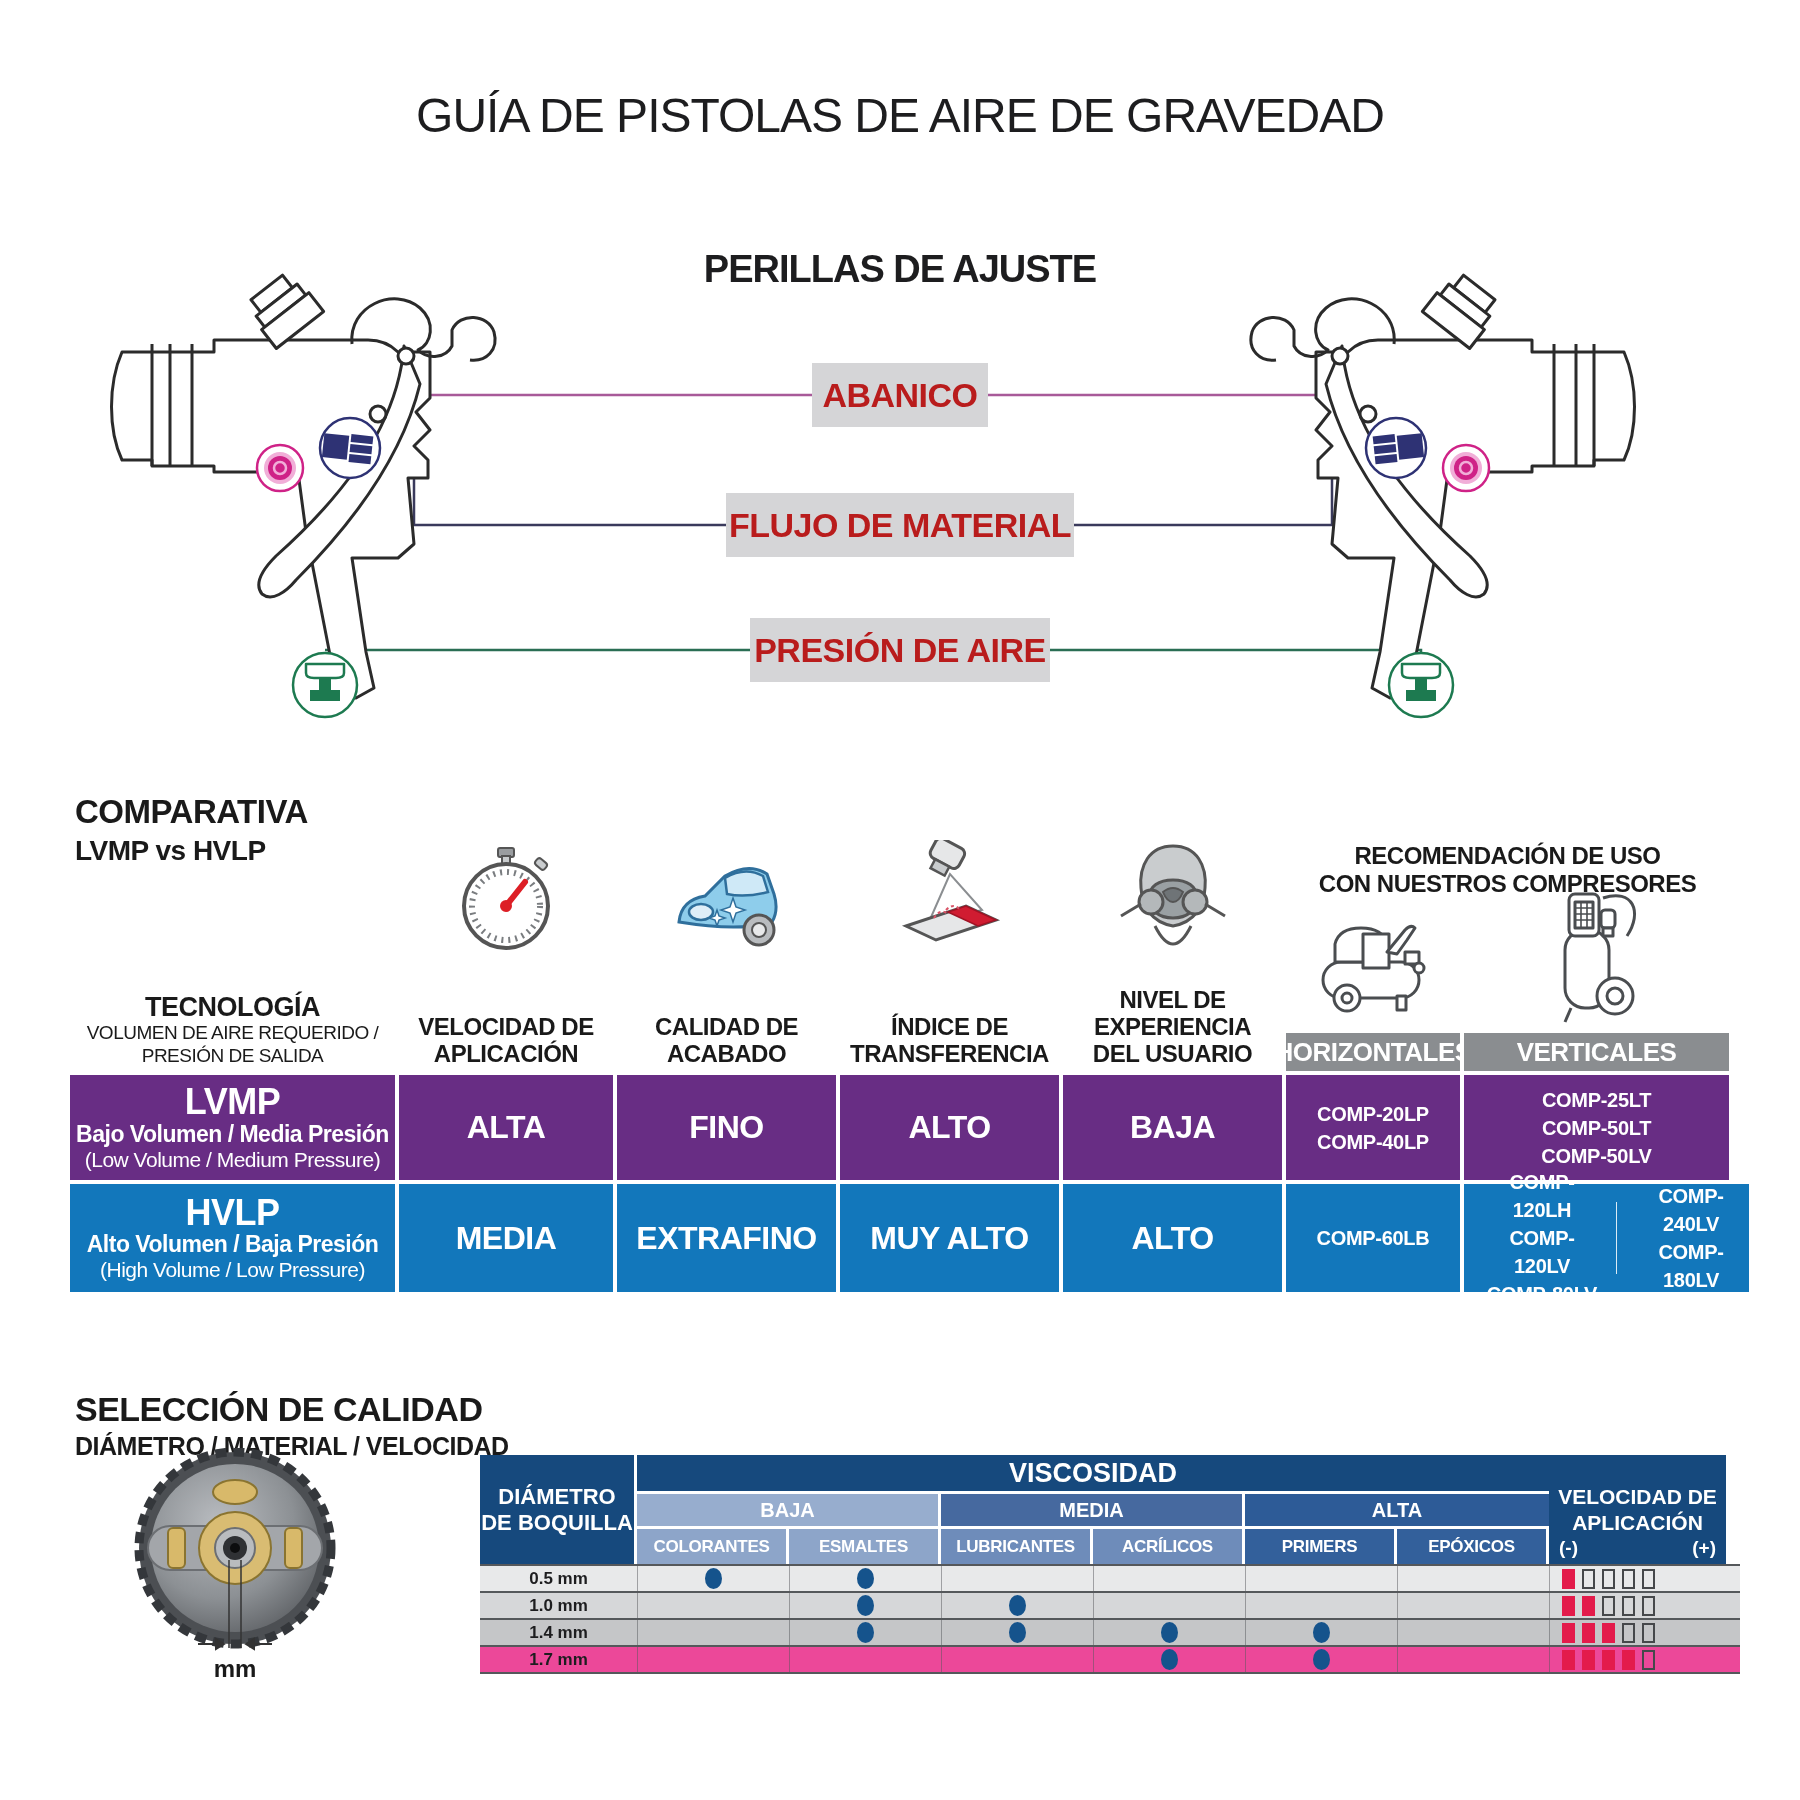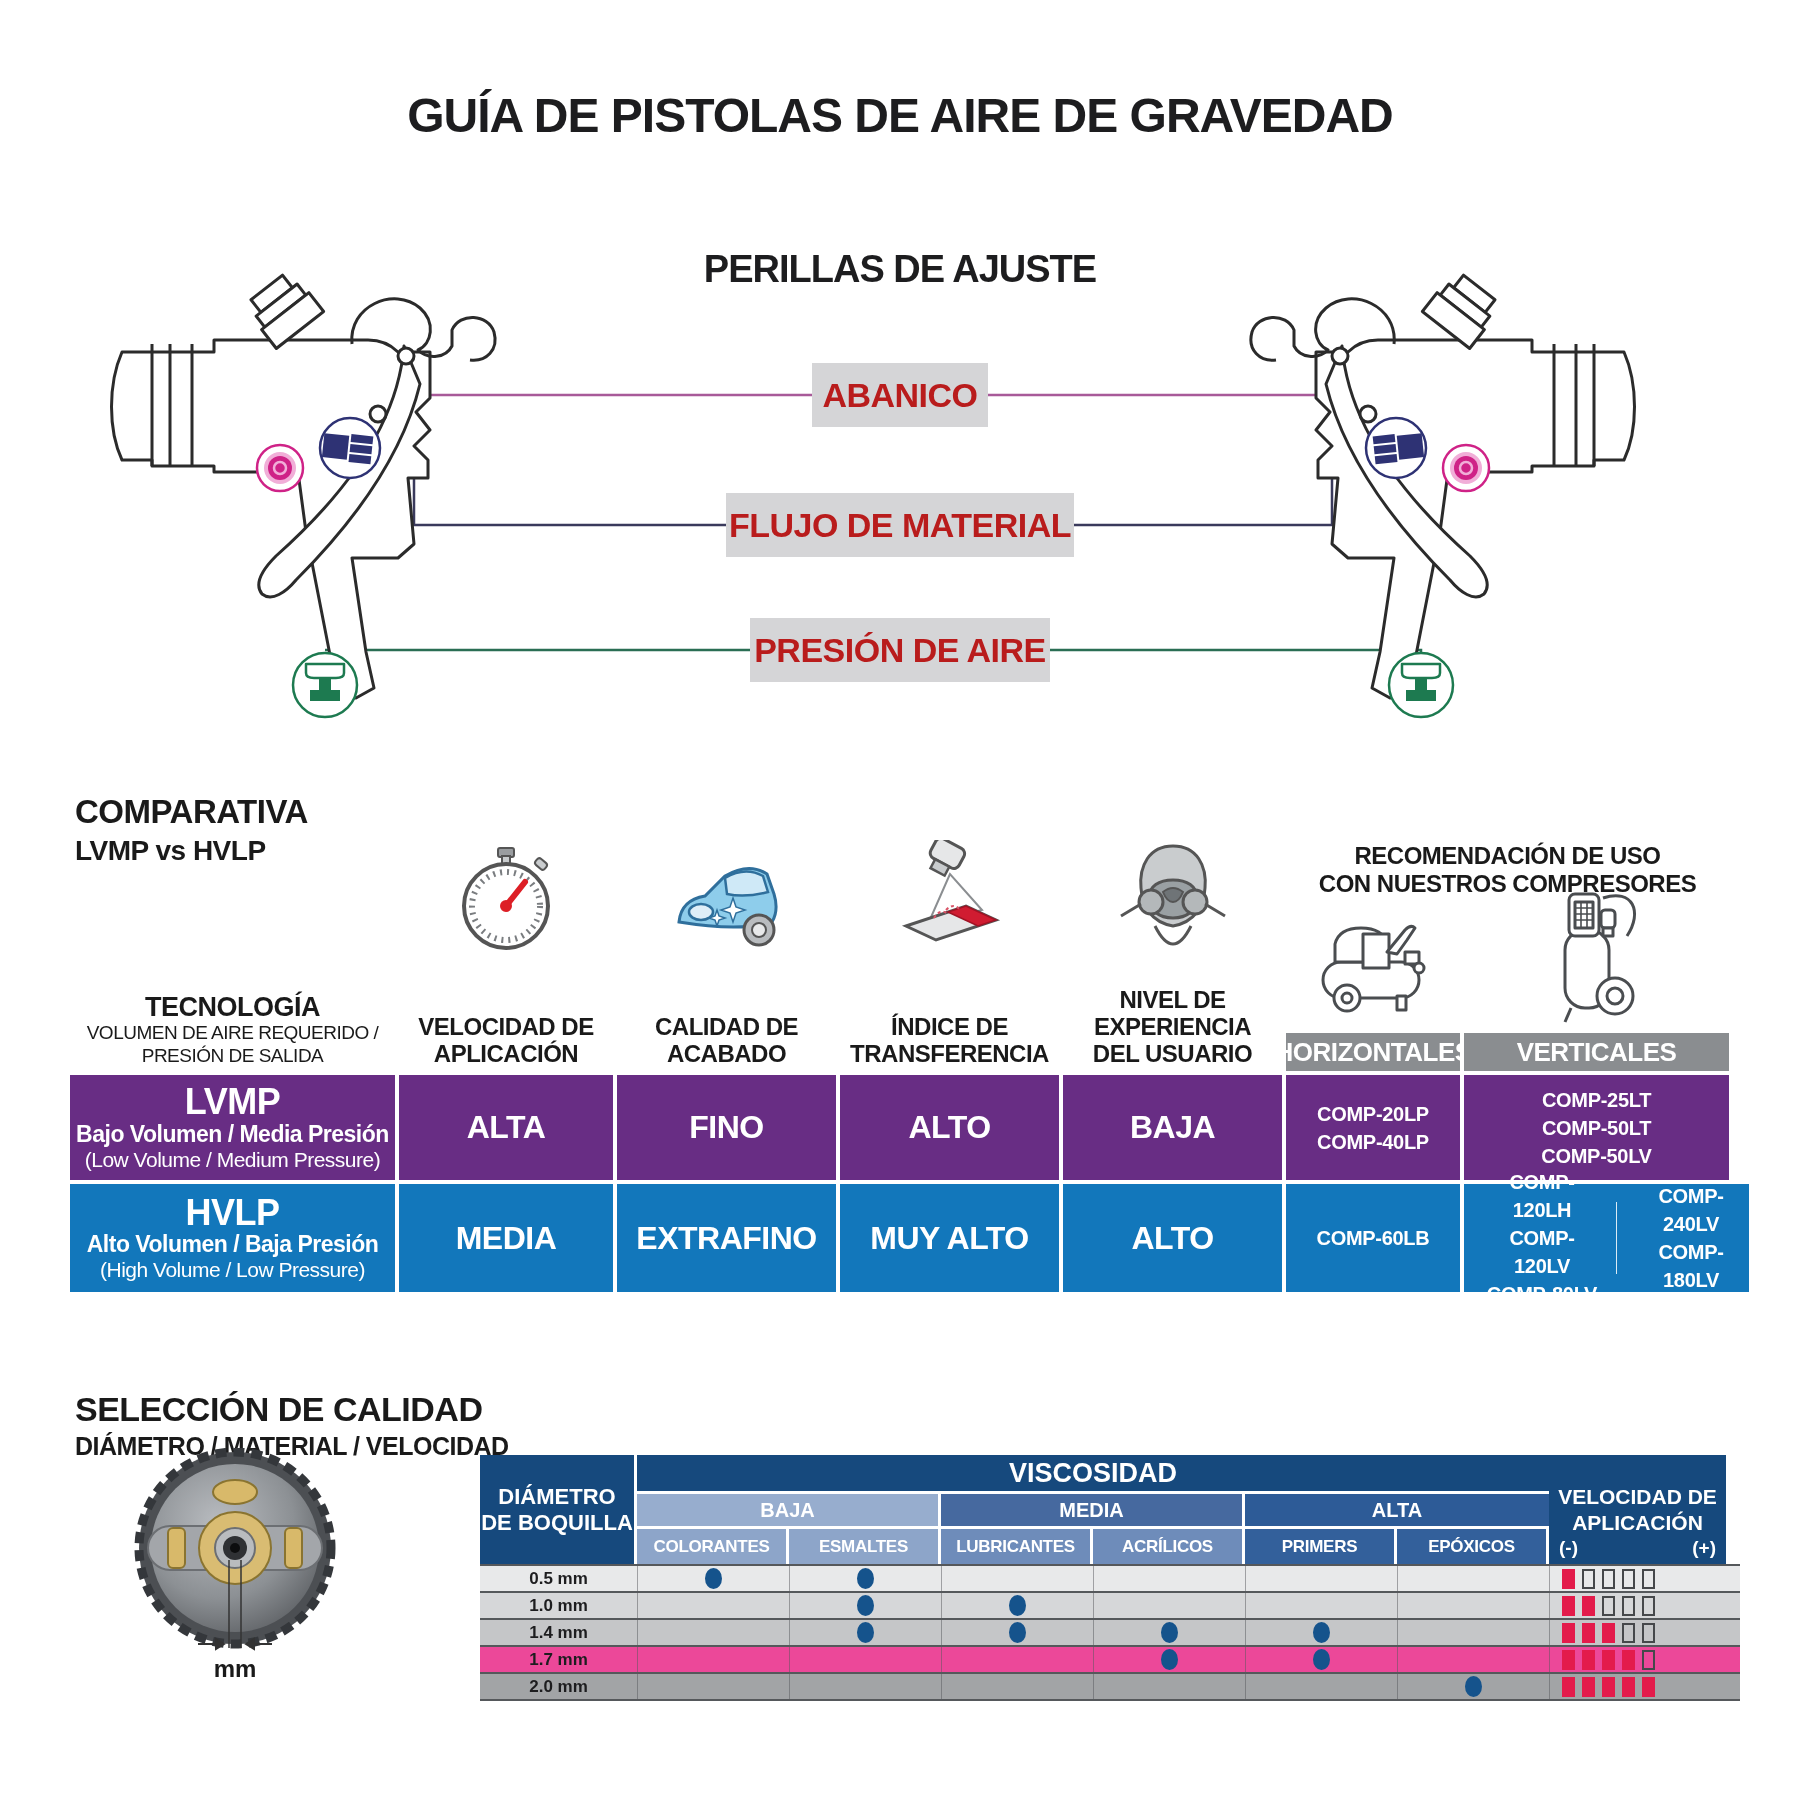--- a/index.html
+++ b/index.html
@@ -3,21 +3,21 @@
 <meta charset="utf-8">
 <style>
   html,body{margin:0;padding:0;background:#fff;}
   #page{position:relative;width:1800px;height:1800px;background:#fff;overflow:hidden;
         font-family:"Liberation Sans","DejaVu Sans",sans-serif;color:#1a1a1a;}
   .abs{position:absolute;}
   .ml{white-space:pre-line;}
   .ctr{text-align:center;}
 
   
-  #main-title{left:0;top:88px;width:1800px;text-align:center;font-size:48px;font-weight:bold;
+  #main-title{left:0;top:88px;width:1800px;text-align:center;font-size:48px;font-weight:normal;
               letter-spacing:-1px;color:#1d1d1f;}
   #knobs-heading{left:0;top:248px;width:1800px;text-align:center;font-size:38px;font-weight:bold;
               letter-spacing:-1px;color:#1d1d1f;}
 
   
   .knob-label{background:var(--label-gray);color:#b91c1c;font-weight:bold;font-size:34px;letter-spacing:-0.5px;
               display:flex;align-items:center;justify-content:center;z-index:3;}
   #lbl-abanico{left:812px;top:363px;width:176px;height:64px;}
   #lbl-flujo{left:726px;top:493px;width:348px;height:64px;}
   #lbl-presion{left:750px;top:618px;width:300px;height:64px;}
@@ -433,34 +433,16 @@
           <div></div>
           <div class="bq-speed">
             <span class="bar filled"></span>
             <span class="bar filled"></span>
             <span class="bar filled"></span>
             <span class="bar filled"></span>
             <span class="bar"></span>
           </div>
         </div>
 
-    <div class="bq-grid bq-row">
-      <div class="bq-lbl">2.0 mm</div>
-    <div></div>
-          <div></div>
-          <div></div>
-          <div></div>
-          <div></div>
-          <div>
-            <span class="dot"></span>
-          </div>
-          <div class="bq-speed">
-            <span class="bar filled"></span>
-            <span class="bar filled"></span>
-            <span class="bar filled"></span>
-            <span class="bar filled"></span>
-            <span class="bar filled"></span>
-          </div>
-        </div>
   </div>
   </div>
 
 </div>
 
 </body></html>

